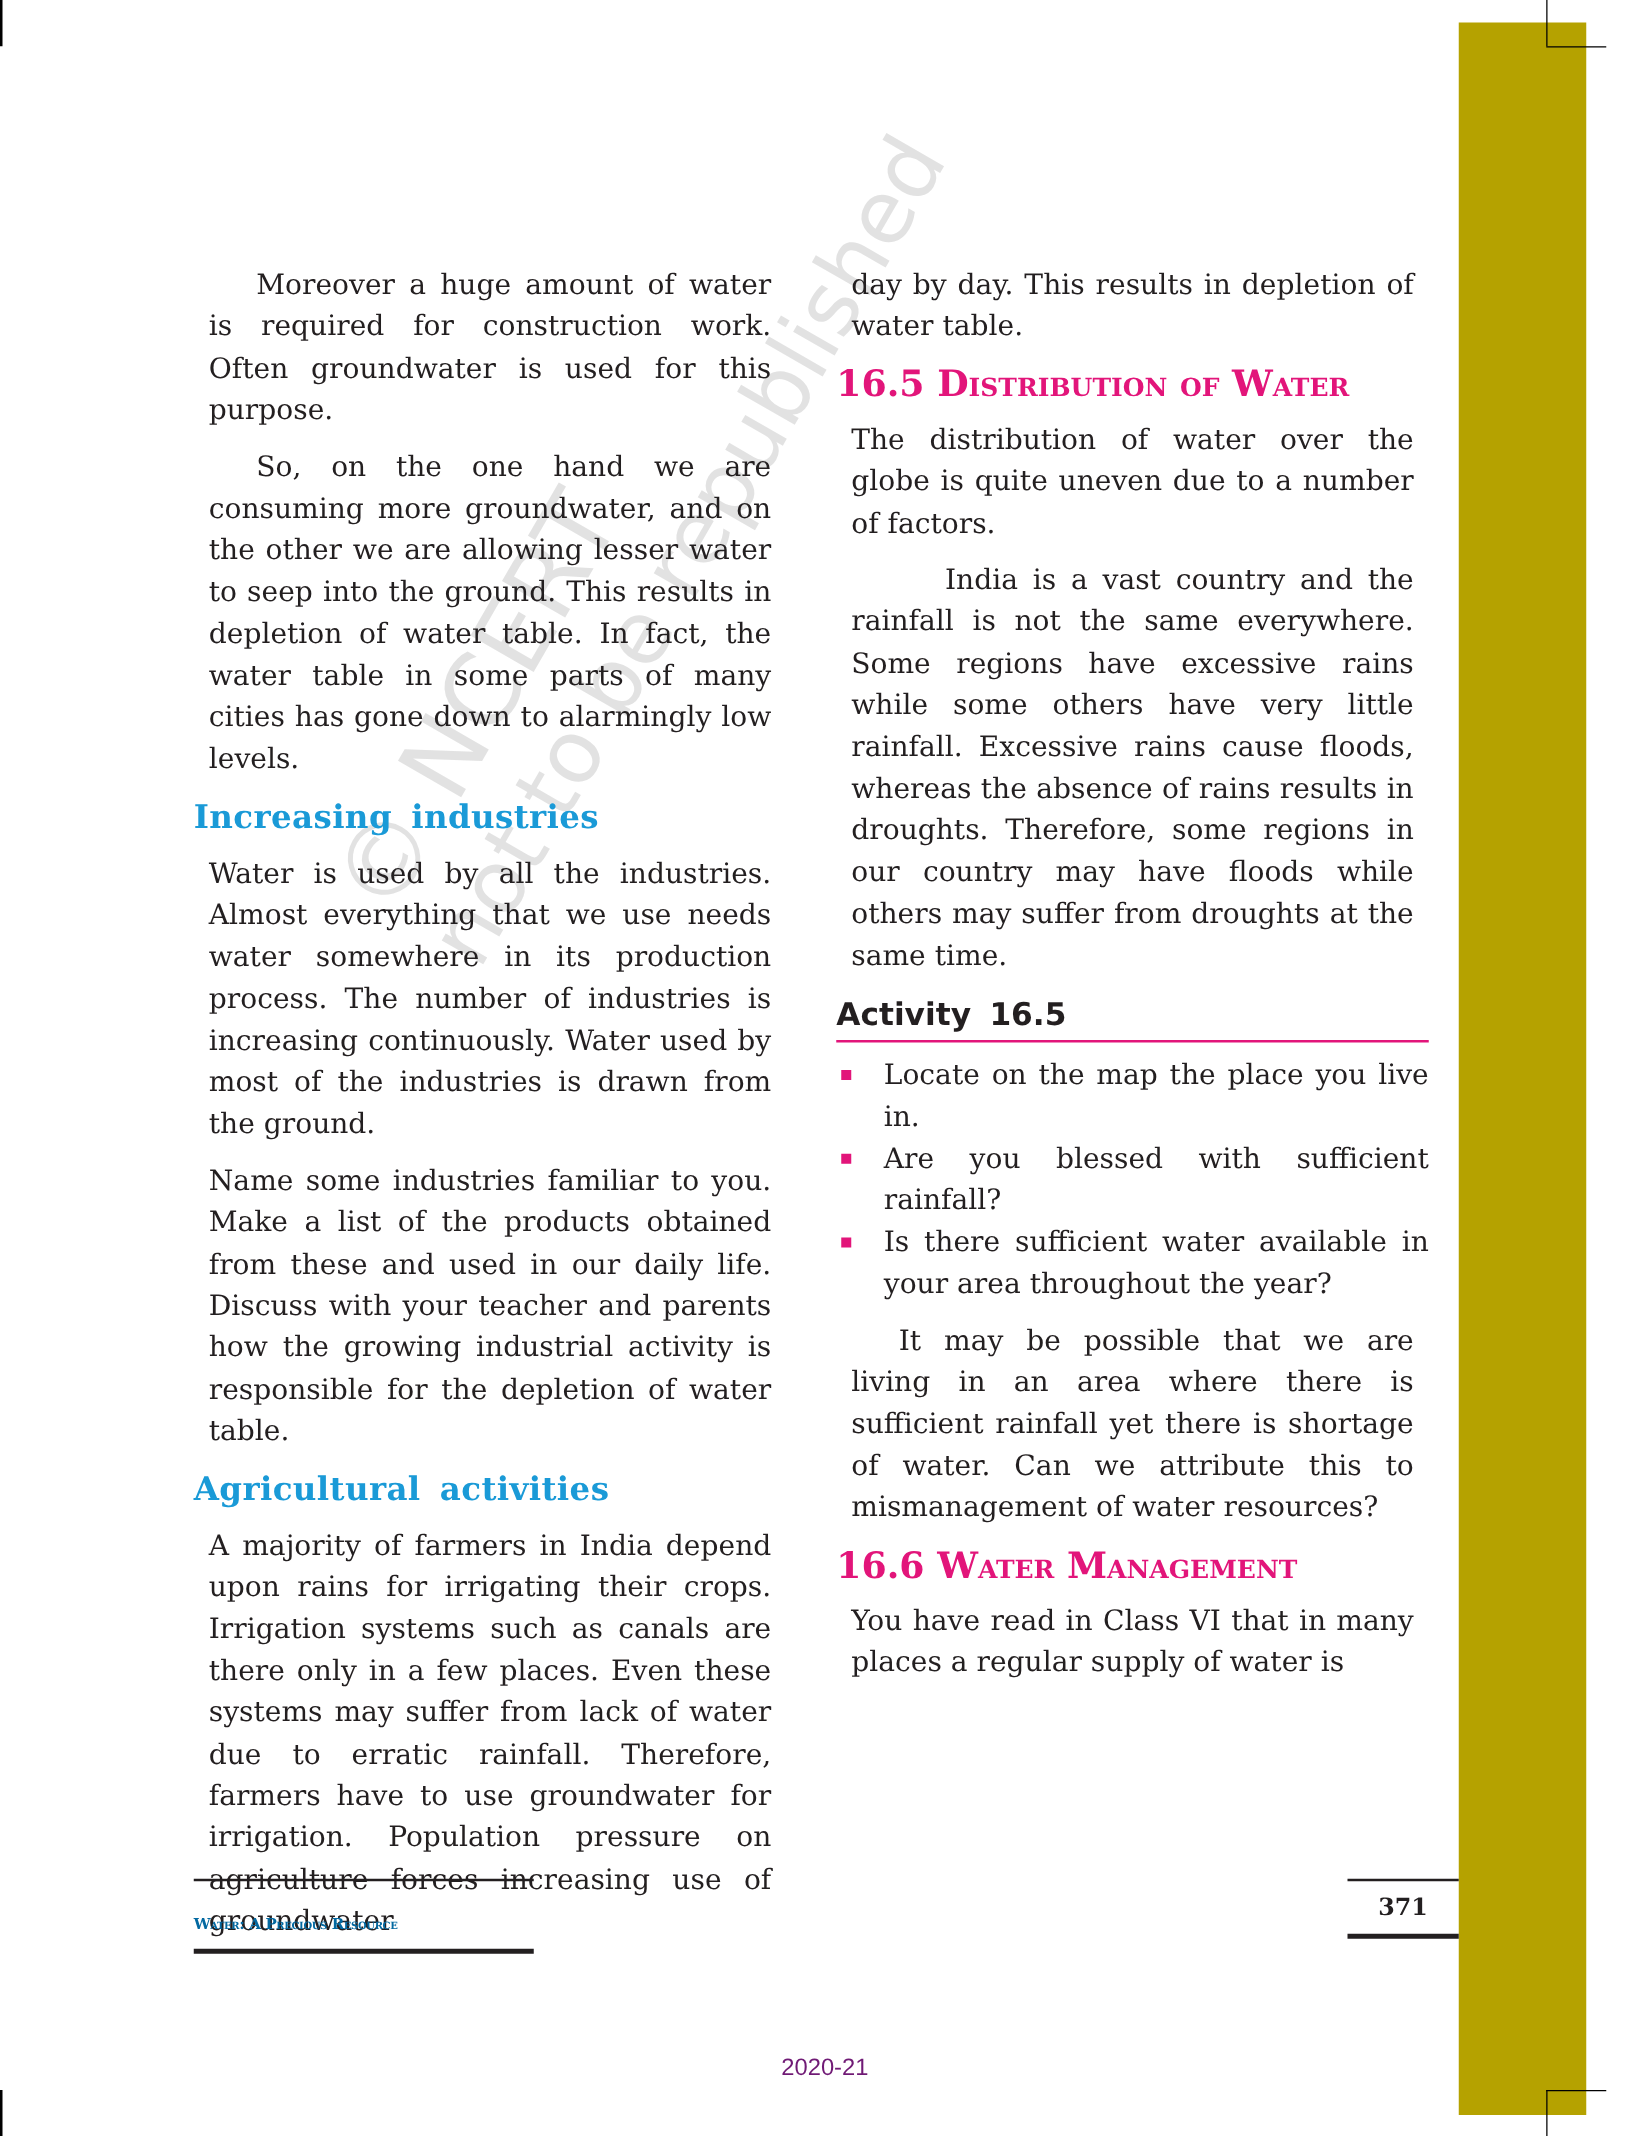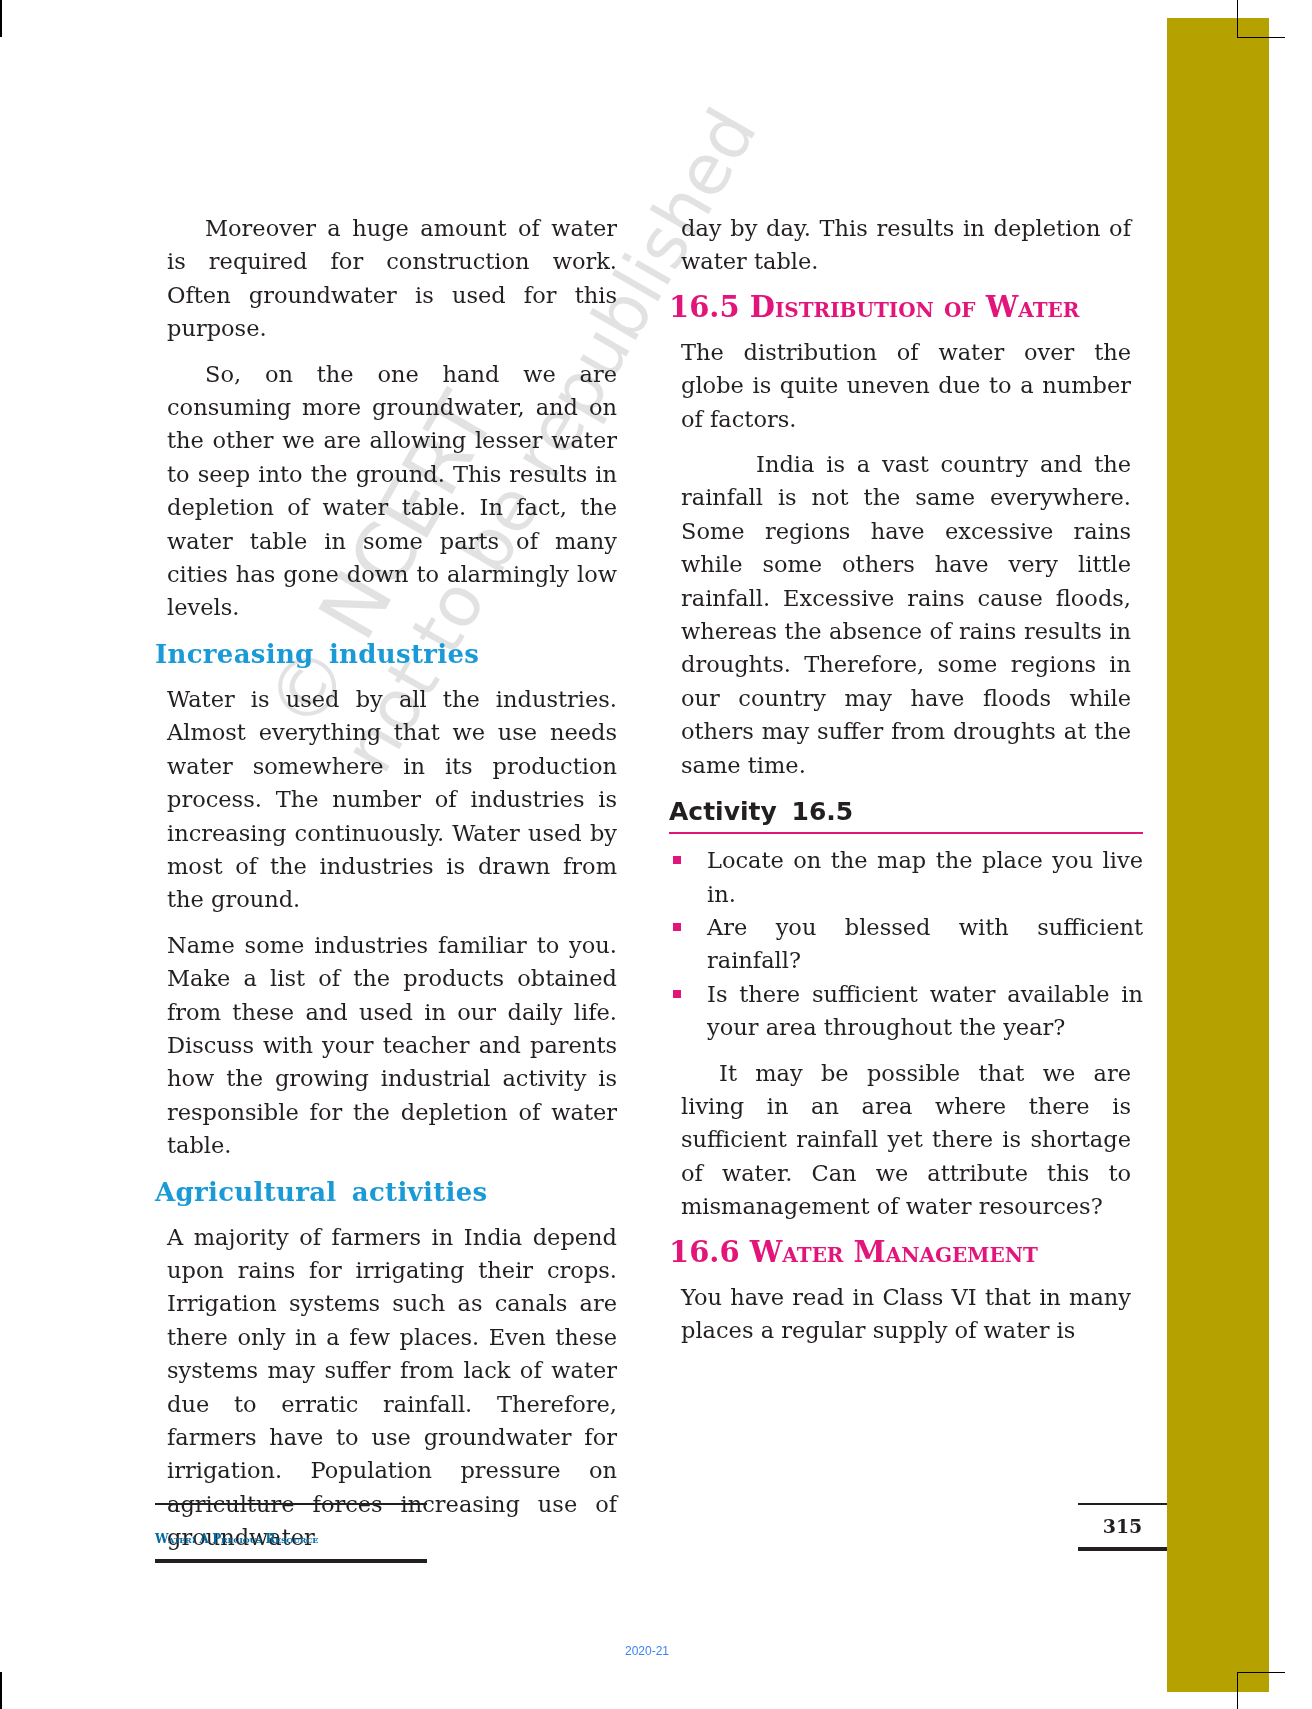--- a/index.html
+++ b/index.html
@@ -25,21 +25,21 @@
   .bullets li { position: relative; padding-left: 38px; text-align: justify; text-align-last: left; }
   .bullets li .sq { position: absolute; left: 4px; top: 12px; width: 8px; height: 8px; background: #e2157a; }
   .footer-left { position: absolute; left: 155px; top: 1503px; width: 272px; }
   .footer-left .l1 { height: 2px; background: #231f20; }
   .footer-left .txt { font-weight: bold; color: #0369a1; font-variant: small-caps; font-size: 12px; line-height: 40px; letter-spacing: -0.3px; margin-top: 14px; }
   .footer-left .l2 { height: 4px; background: #231f20; }
   .footer-right { position: absolute; left: 1078px; top: 1503px; width: 89px; text-align: center; }
   .footer-right .l1 { height: 2px; background: #231f20; }
   .footer-right .txt { font-weight: bold; font-size: 19px; line-height: 42px; color: #231f20; }
   .footer-right .l2 { height: 4px; background: #231f20; }
-  .year { position: absolute; left: 625px; top: 1644px; width: 70px; font-family: "Liberation Sans", sans-serif; font-size: 12px; color: #3b82f6; }
+  .year { position: absolute; left: 625px; top: 1644px; width: 70px; font-family: "Liberation Sans", sans-serif; font-size: 19px; color: #701a75; }
   .wm { position: absolute; left: 250px; top: 700px; transform: rotate(-60deg); transform-origin: left top; color: rgba(150,150,150,0.28); font-family: "DejaVu Sans", "Liberation Sans", sans-serif; pointer-events: none; white-space: nowrap; }
   .wm .w1 { font-size: 80px; line-height: 90px; }
   .wm .w2 { font-size: 70px; line-height: 80px; }
 </style>
 </head>
 <body>
 
 <div class="olive-bar"></div>
 
 <div class="crop" style="left:0;top:0;width:2px;height:37px;"></div>
@@ -87,17 +87,17 @@
 </div>
 
 <div class="footer-left">
   <div class="l1"></div>
   <div class="txt">Water: A Precious Resource</div>
   <div class="l2"></div>
 </div>
 
 <div class="footer-right">
   <div class="l1"></div>
-  <div class="txt">315</div>
+  <div class="txt">371</div>
   <div class="l2"></div>
 </div>
 
 <div class="year">2020-21</div>
 
 </body></html>

